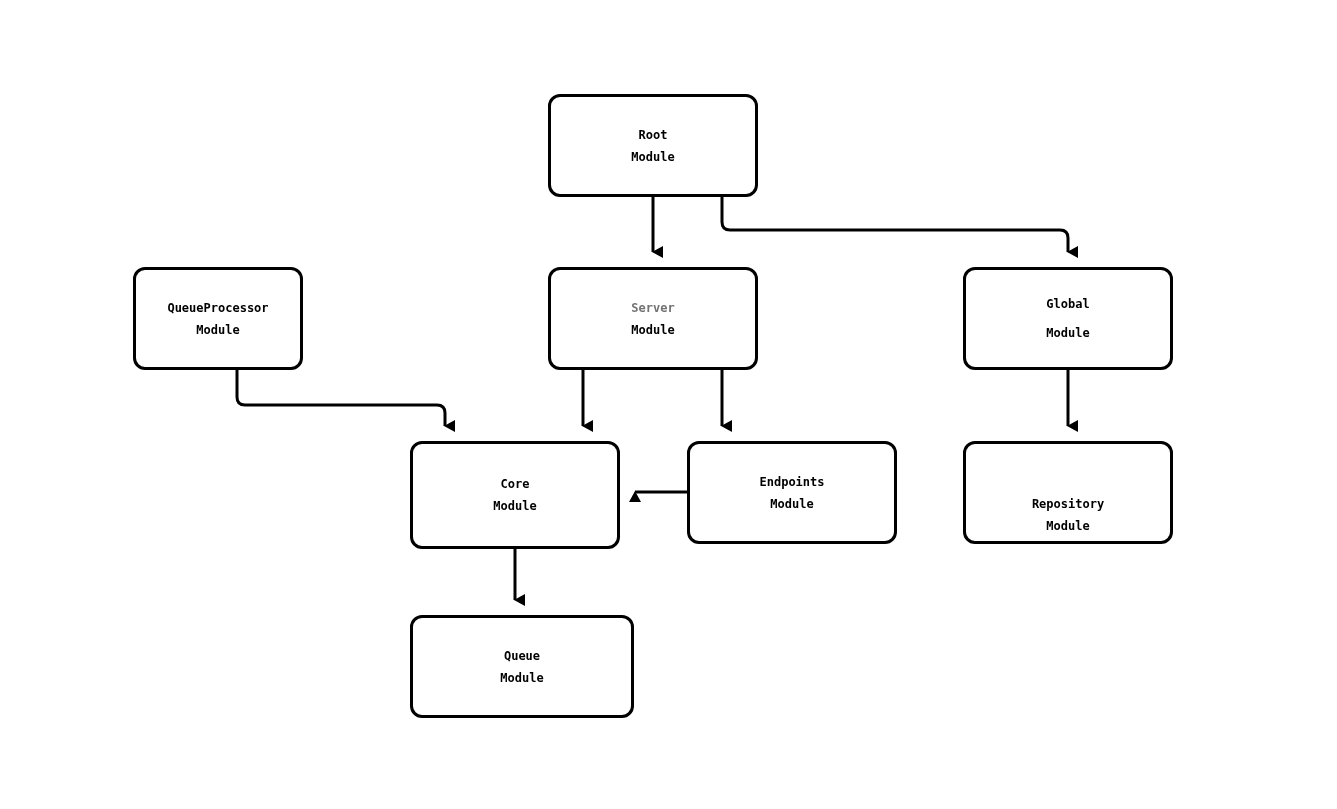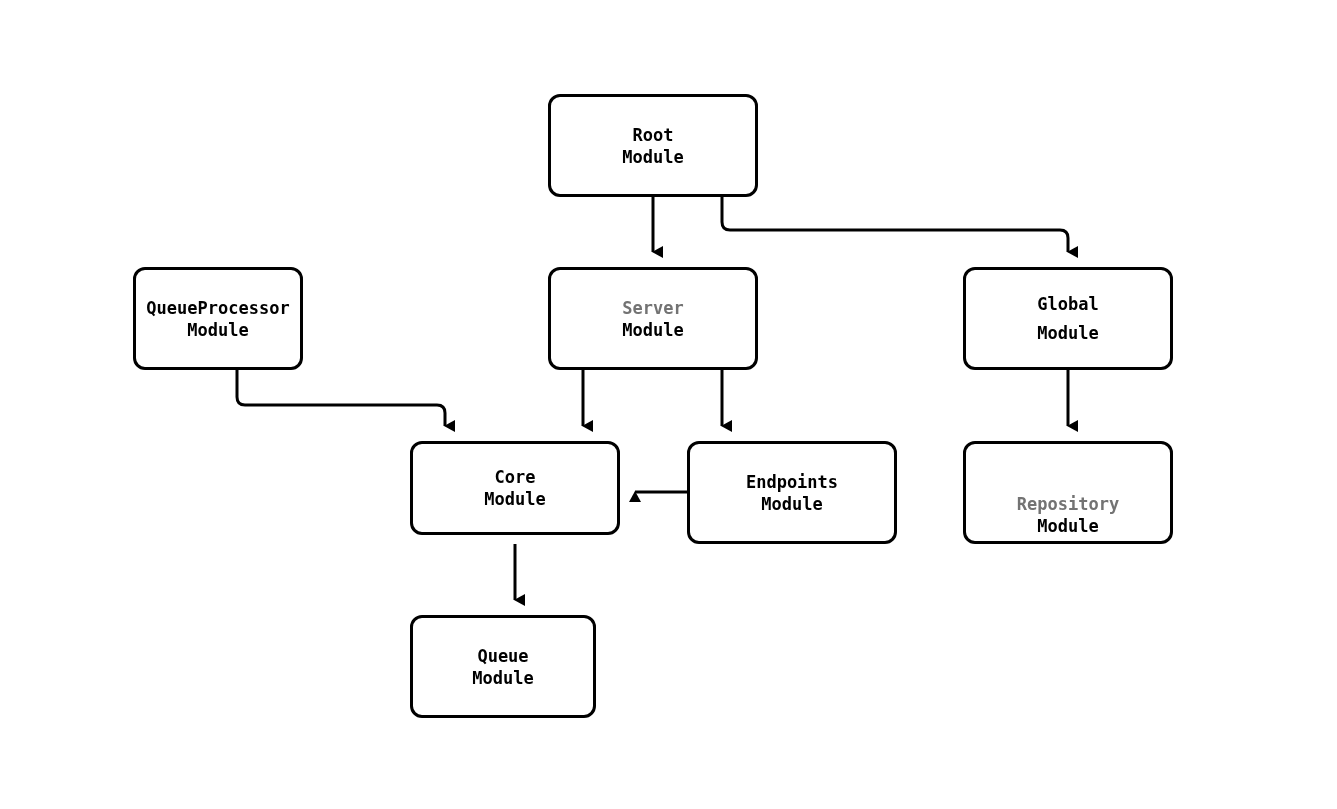--- a/index.html
+++ b/index.html
@@ -30,21 +30,21 @@
     border: 3px solid #000000;
     border-radius: 12px;
     display: flex;
     flex-direction: column;
     align-items: center;
     justify-content: center;
     z-index: 2;
   }
   .node-label {
     font-family: "DejaVu Sans Mono", "Liberation Mono", monospace;
-    font-size: 17px;
+    font-size: 12px;
     font-weight: 700;
     line-height: 22px;
     color: #000000;
     text-align: center;
     white-space: pre;
     letter-spacing: 0px;
   }
 </style>
 </head>
 <body>
@@ -79,31 +79,31 @@
         <div class="node-label" style="color: rgb(0, 0, 0);">Module</div>
       </div>
       <div class="node" style="left: 548px; top: 267px; width: 210px; height: 103px; background: rgb(255, 255, 255); border-color: rgb(0, 0, 0);">
         <div class="node-label" style="color: #737373;">Server</div>
         <div class="node-label" style="color: rgb(0, 0, 0);">Module</div>
       </div>
       <div class="node" style="left: 963px; top: 267px; width: 210px; height: 103px; background: rgb(255, 255, 255); border-color: rgb(0, 0, 0); gap: 7px;">
         <div class="node-label" style="color: rgb(0, 0, 0);">Global</div>
         <div class="node-label" style="color: rgb(0, 0, 0);">Module</div>
       </div>
-      <div class="node" style="left: 410px; top: 441px; width: 210px; height: 94px; background: rgb(255, 255, 255); border-color: rgb(0, 0, 0);">
+      <div class="node" style="left: 410px; top: 441px; width: 210px; height: 108px; background: rgb(255, 255, 255); border-color: rgb(0, 0, 0);">
         <div class="node-label" style="color: rgb(0, 0, 0);">Core</div>
         <div class="node-label" style="color: rgb(0, 0, 0);">Module</div>
       </div>
       <div class="node" style="left: 687px; top: 441px; width: 210px; height: 103px; background: rgb(255, 255, 255); border-color: rgb(0, 0, 0);">
         <div class="node-label" style="color: rgb(0, 0, 0);">Endpoints</div>
         <div class="node-label" style="color: rgb(0, 0, 0);">Module</div>
       </div>
       <div class="node" style="left: 963px; top: 441px; width: 210px; height: 103px; background: rgb(255, 255, 255); border-color: rgb(0, 0, 0);">
-        <div class="node-label" style="color: #737373; margin-top: 44px;">Repository</div>
+        <div class="node-label" style="color: #000000; margin-top: 44px;">Repository</div>
         <div class="node-label" style="color: rgb(0, 0, 0);">Module</div>
       </div>
-      <div class="node" style="left: 410px; top: 615px; width: 186px; height: 103px; background: rgb(255, 255, 255); border-color: rgb(0, 0, 0);">
+      <div class="node" style="left: 410px; top: 615px; width: 224px; height: 103px; background: rgb(255, 255, 255); border-color: rgb(0, 0, 0);">
         <div class="node-label" style="color: rgb(0, 0, 0);">Queue</div>
         <div class="node-label" style="color: rgb(0, 0, 0);">Module</div>
       </div>
     </div>
 
 </div>
 
 </body></html>

